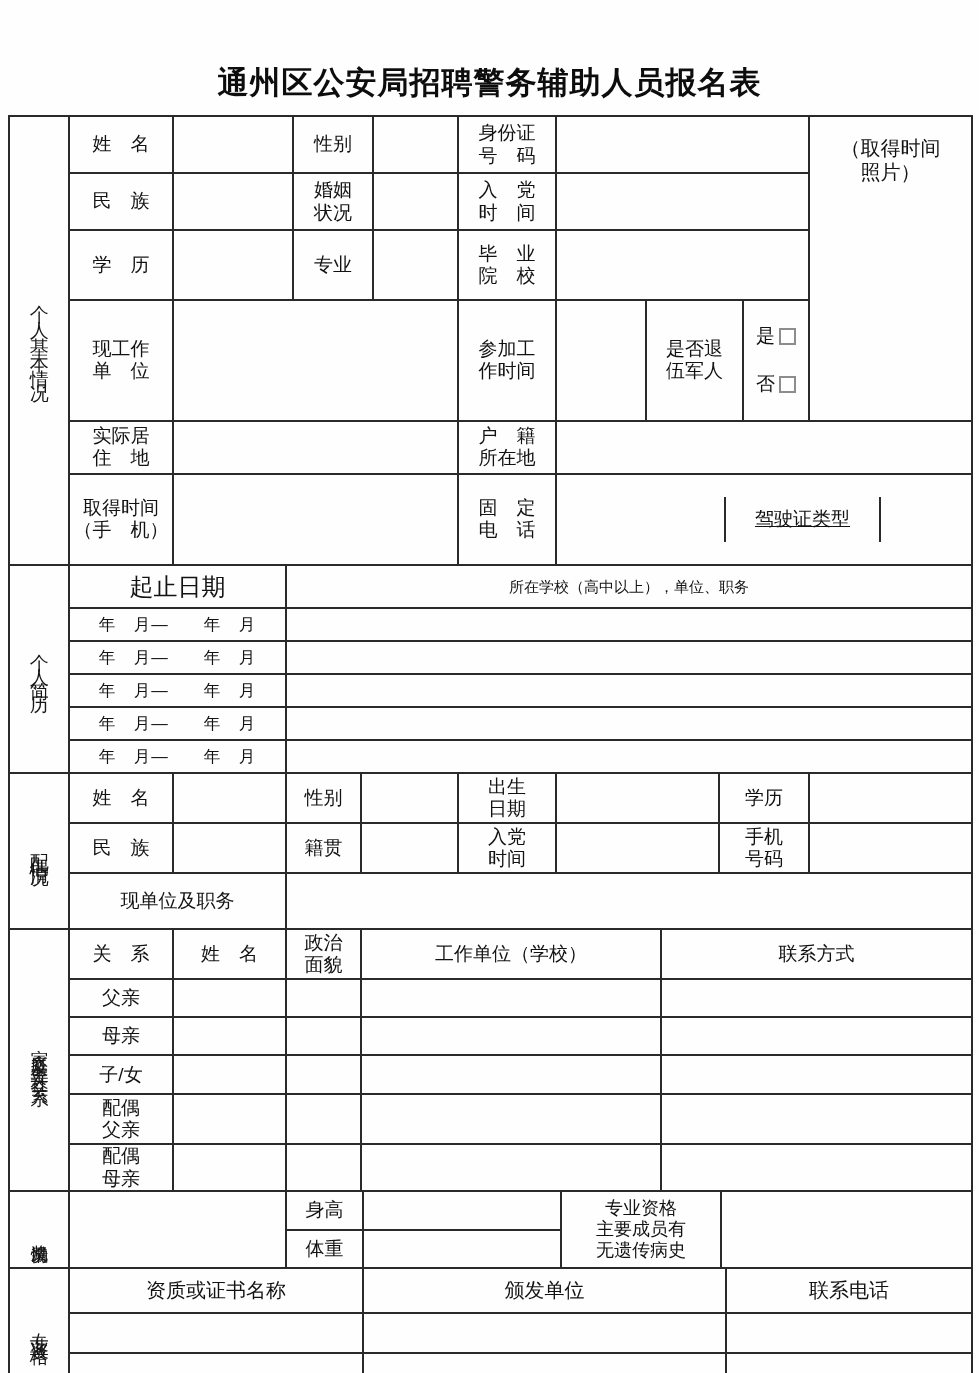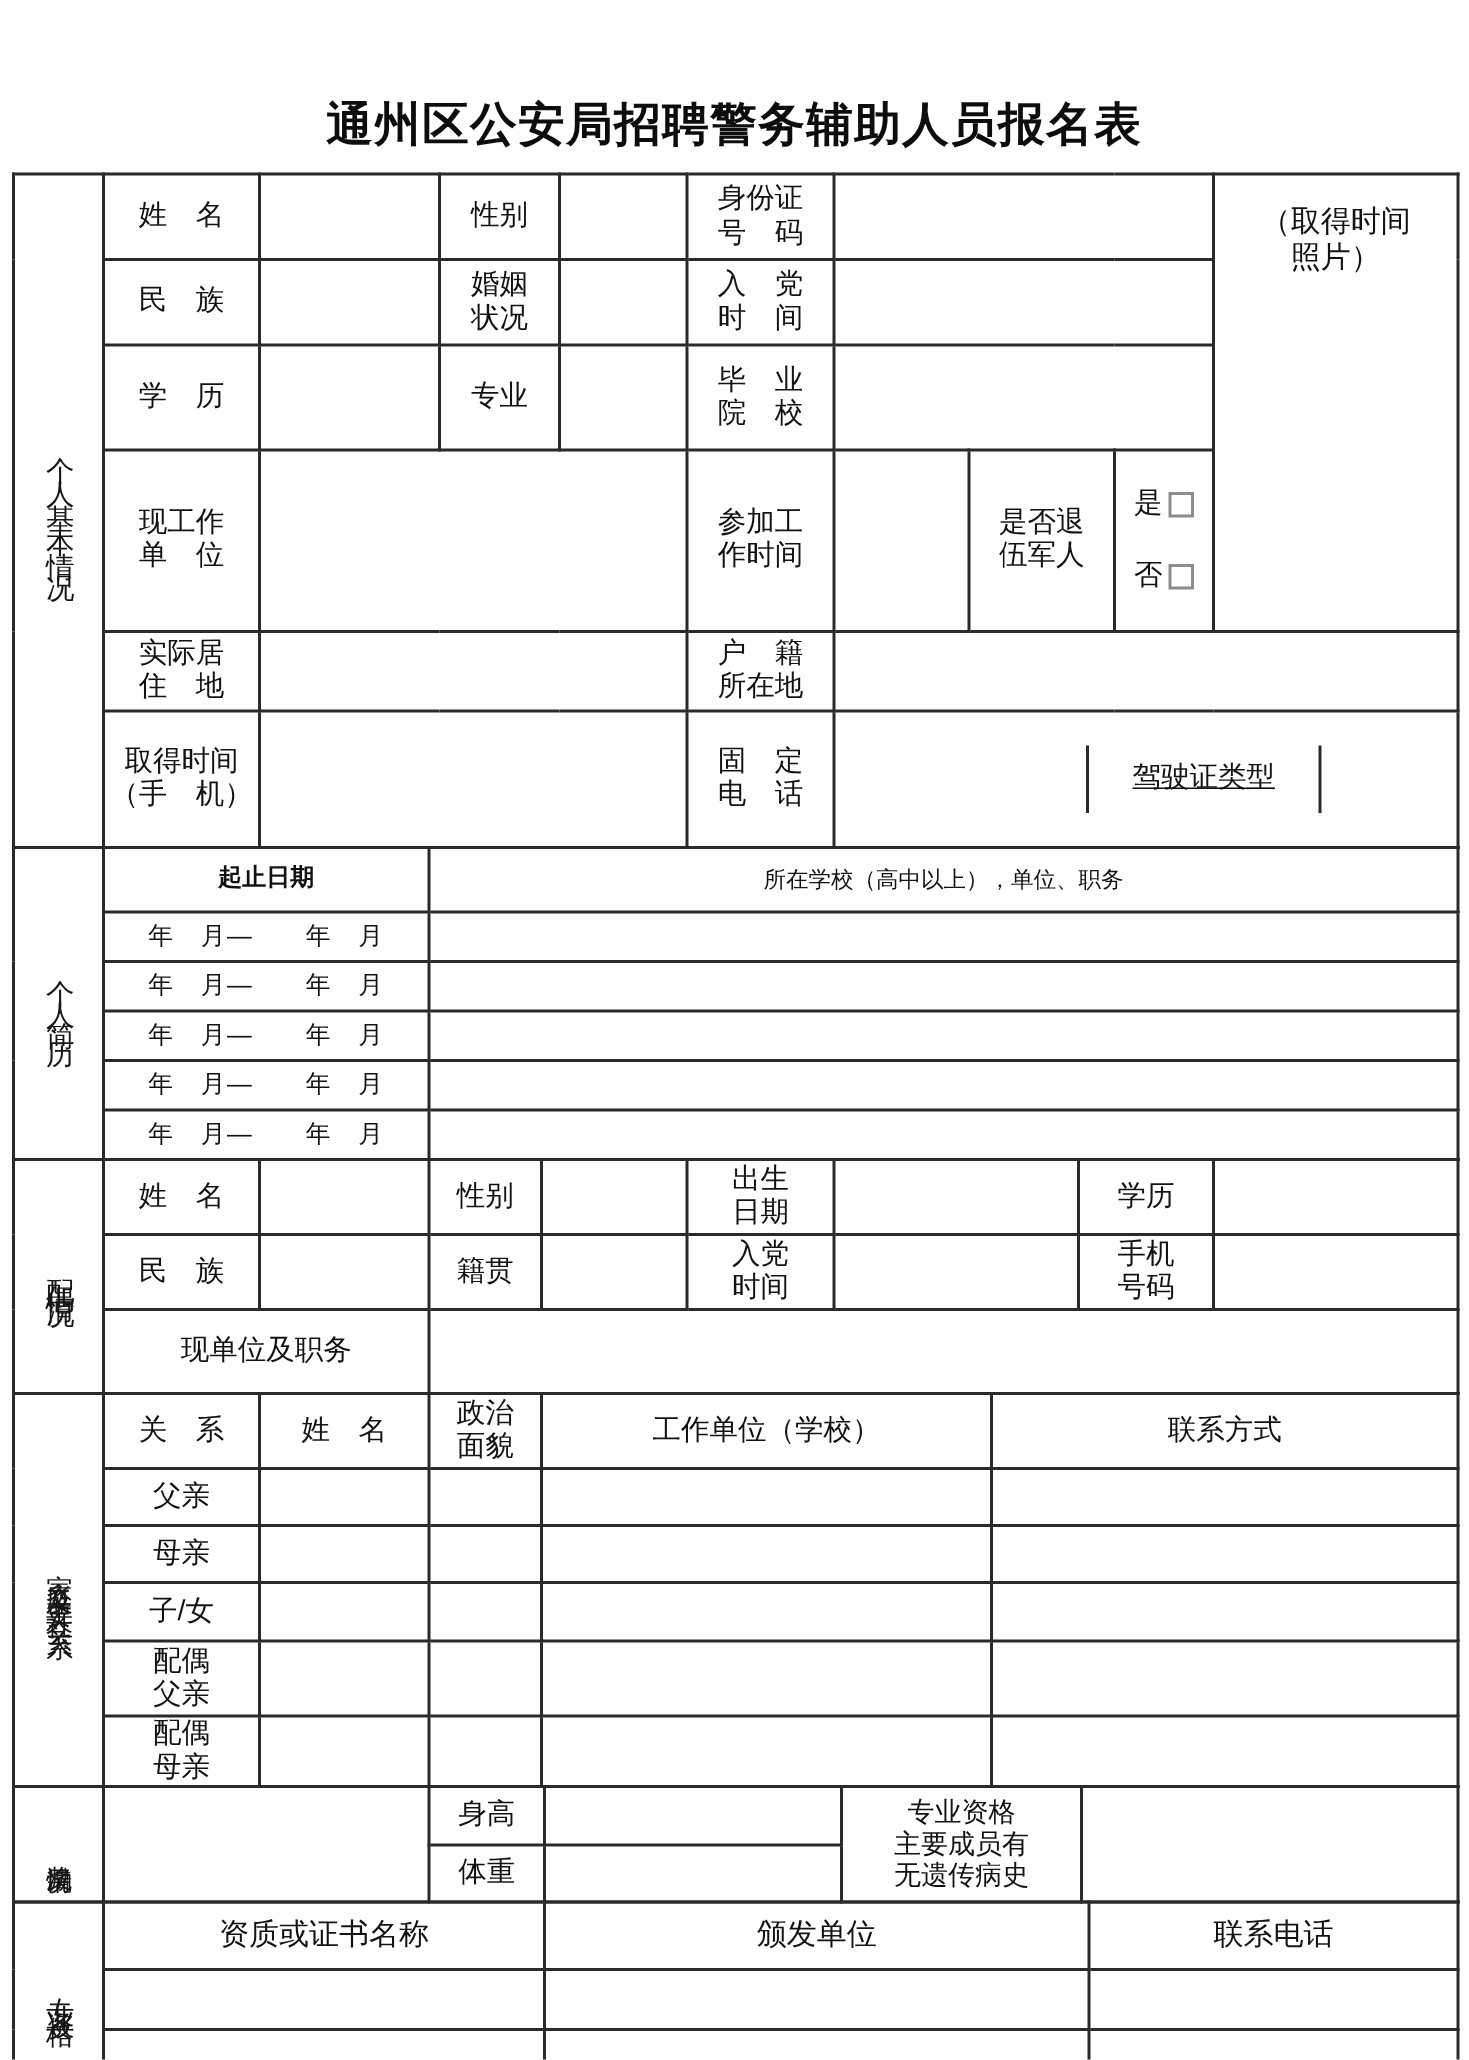--- a/index.html
+++ b/index.html
@@ -125,21 +125,21 @@
 
     <table class="sec">
       <colgroup>
           <col style="width:60px">
           <col style="width:217px">
           <col style="width:686px">
         </colgroup>
       <tbody>
           <tr style="height:43px">
         <td class="side" rowspan="6"><span class="v s2">个人简历</span></td>
-        <td style="font-weight:bold;font-size:16px">起止日期</td>
+        <td style="font-weight:normal;font-size:24px">起止日期</td>
         <td style="font-size:15px">所在学校（高中以上），单位、职务</td>
       </tr>
       <tr style="height:33px">
         <td class="datecell">年　月—　　年　月</td>
         <td class="inp"></td>
       </tr>
       <tr style="height:33px">
         <td class="datecell">年　月—　　年　月</td>
         <td class="inp"></td>
       </tr>

